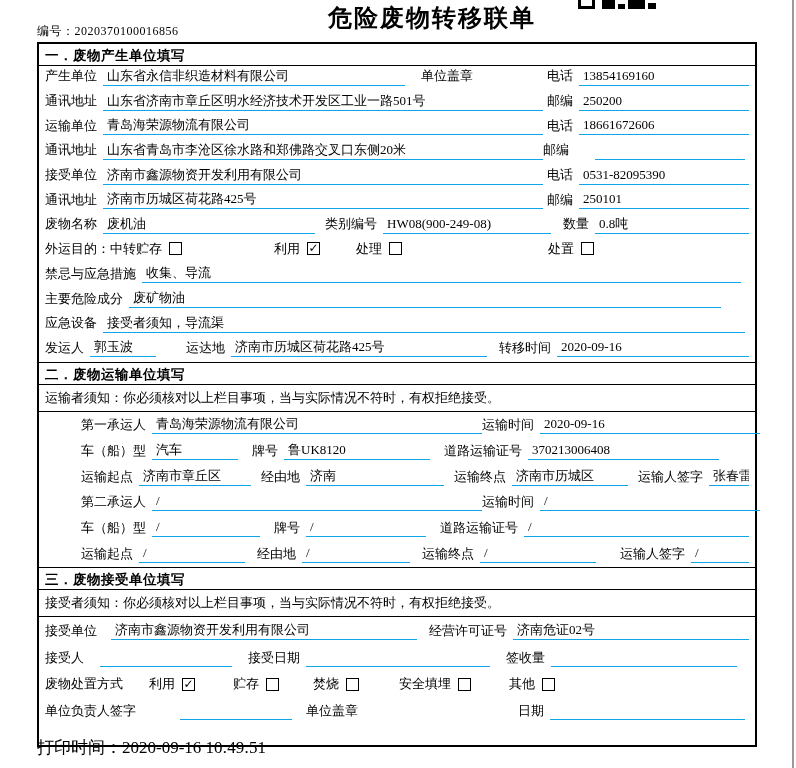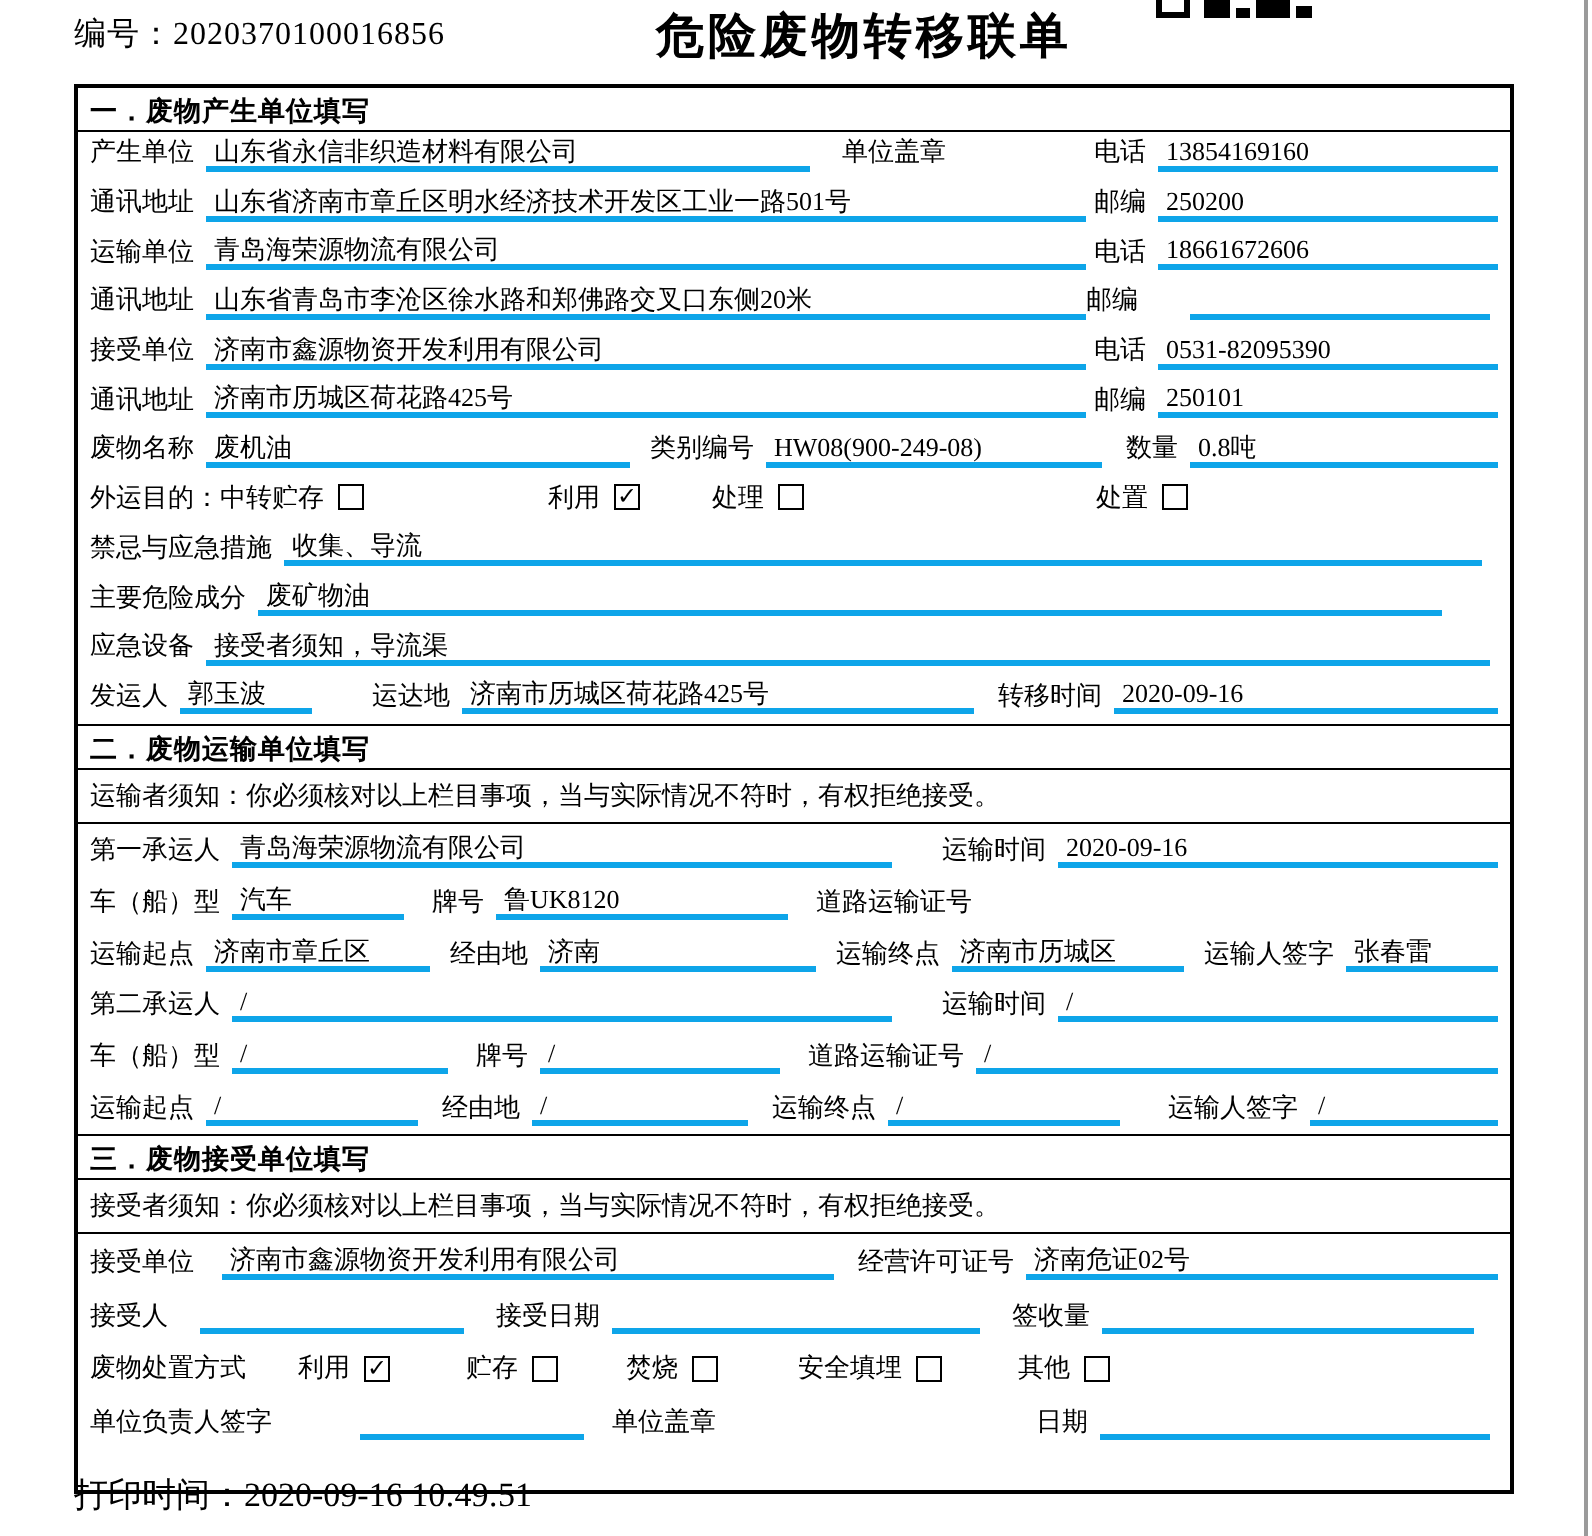--- a/index.html
+++ b/index.html
@@ -11,21 +11,21 @@
     font-family: "Liberation Serif", "DejaVu Serif", serif;
     font-size: 13px;
     overflow: hidden;
   }
   .page-edge {
     position: absolute; right: 2px; top: 0; width: 2px; height: 100%;
     background: #9a9a9a;
   }
   
   .doc-no {
-    position: absolute; left: 37px; top: 7px; font-size: 16px;
+    position: absolute; left: 37px; top: 23px; font-size: 12px;
     letter-spacing: .5px; white-space: nowrap;
   }
   .doc-title {
     position: absolute; left: 328px; top: 2px; font-size: 24px;
     font-weight: 700; letter-spacing: 2px; white-space: nowrap;
   }
   .qr { position: absolute; left: 578px; top: 0; width: 80px; height: 9px; }
   .qr div { position: absolute; background: #000; }
   .qr .q1 { left: 0; top: 0; width: 17px; height: 9px; background: transparent;
             border: 3px solid #000; border-top: none; }
@@ -46,25 +46,25 @@
   .sec-header.h2, .sec-header.h3 { height: 23px; border-top: 1px solid #000; }
   .notice-row {
     height: 27px; border-bottom: 1px solid #000; display: flex;
     align-items: center; padding: 0 6px; white-space: nowrap;
   }
   .row {
     display: flex; align-items: flex-end; padding: 0 6px 4px 6px;
     white-space: nowrap;
   }
   .r1 { height: 24.7px; align-items: center; }   
-  .r2 { height: 25.8px; }   
+  .r2 { height: 25.8px; margin-left: 36px; }   
   .r3 { height: 26.75px; }  
   .lab { line-height: 18px; flex: none; }
   .fill {
-    border-bottom: 3px solid #0ea5e9; line-height: 18px; height: 19px;
+    border-bottom: 1px solid #0ea5e9; line-height: 18px; height: 19px;
     padding: 0 4px; margin-left: 6px; overflow: hidden; flex: none;
   }
   .grow { flex: 1 1 auto; }
   .ma { margin-left: auto; }
   .cb {
     flex: none; width: 13px; height: 13px; border: 1px solid #000;
     margin: 0 0 2px 7px; font-size: 12px; line-height: 11px;
     text-align: center; font-family: "DejaVu Sans", sans-serif;
   }
   .opt-lab { line-height: 18px; flex: none; }
@@ -191,20 +191,21 @@
     <span class="lab ma">运输时间</span>
     <span class="fill" style="width:220px">2020-09-16</span>
   </div>
 
   <div class="row r2">
     <span class="lab">车（船）型</span>
     <span class="fill" style="width:86px">汽车</span>
     <span class="lab" style="margin-left:14px">牌号</span>
     <span class="fill" style="width:146px">鲁UK8120</span>
     <span class="lab" style="margin-left:14px">道路运输证号</span>
+    <span class="fill grow" style="margin-right:30px">370213006408</span>
   </div>
 
   <div class="row r2">
     <span class="lab">运输起点</span>
     <span class="fill" style="width:112px">济南市章丘区</span>
     <span class="lab" style="margin-left:10px">经由地</span>
     <span class="fill" style="width:138px">济南</span>
     <span class="lab" style="margin-left:10px">运输终点</span>
     <span class="fill" style="width:116px">济南市历城区</span>
     <span class="lab" style="margin-left:10px">运输人签字</span>

